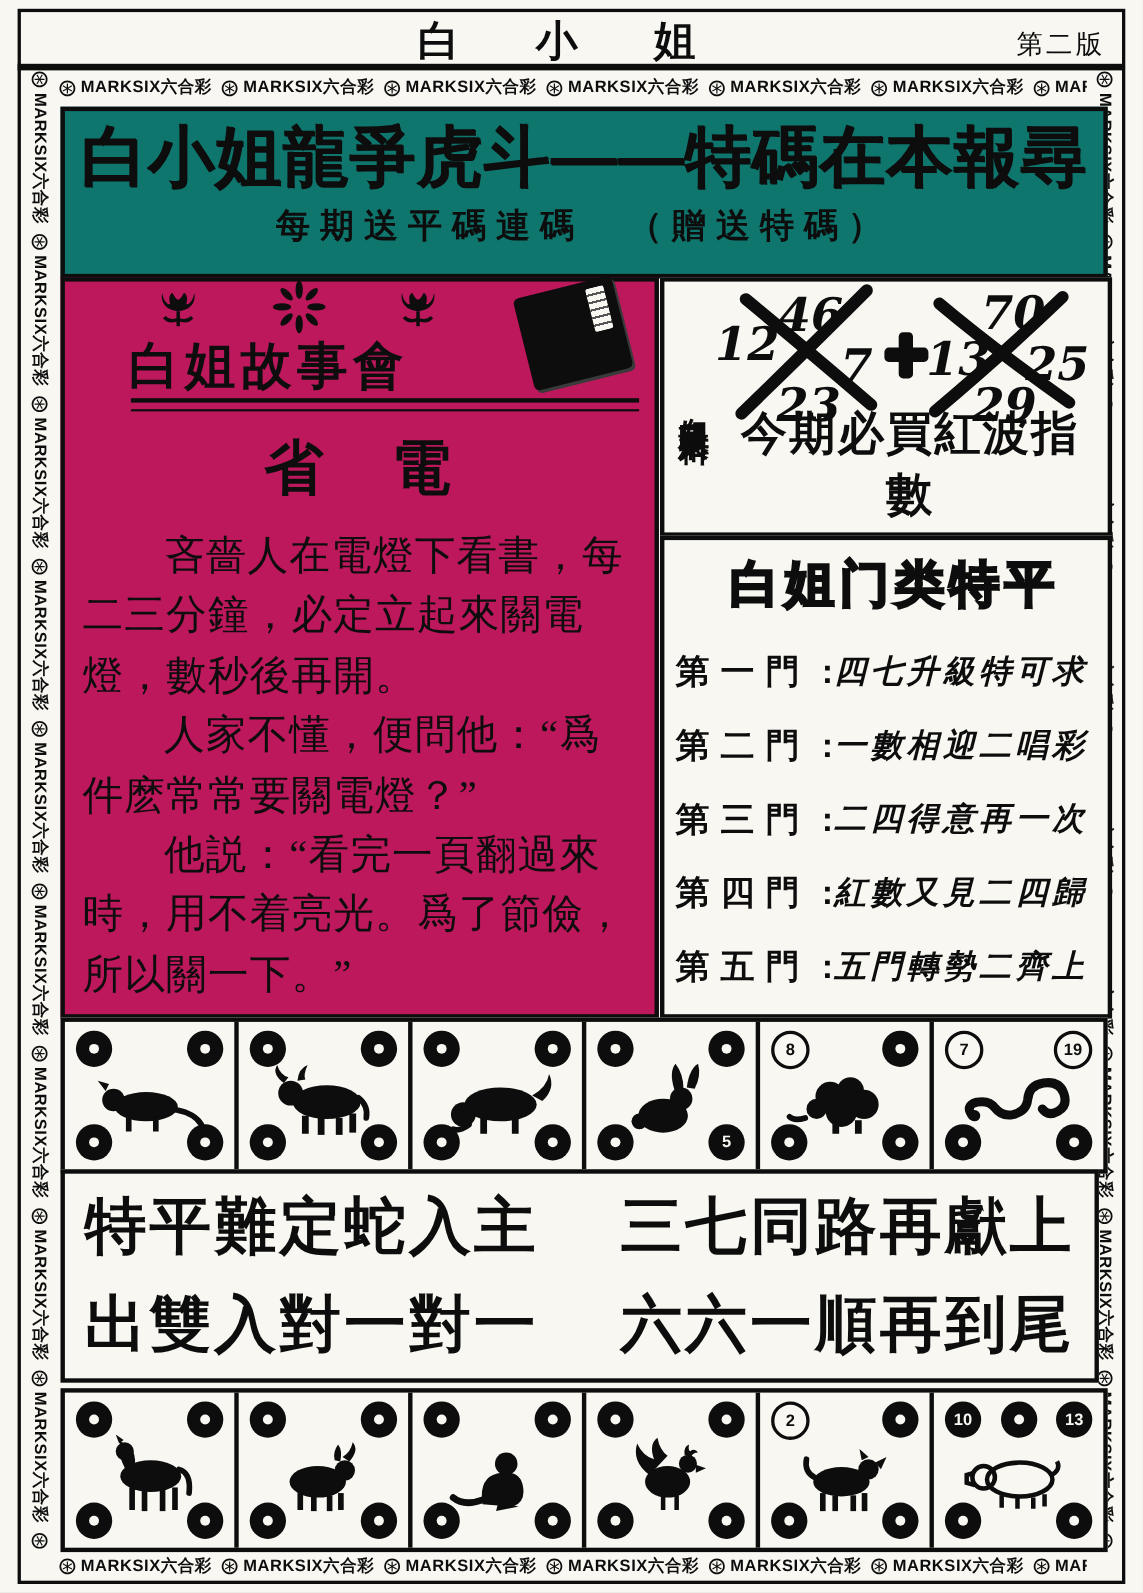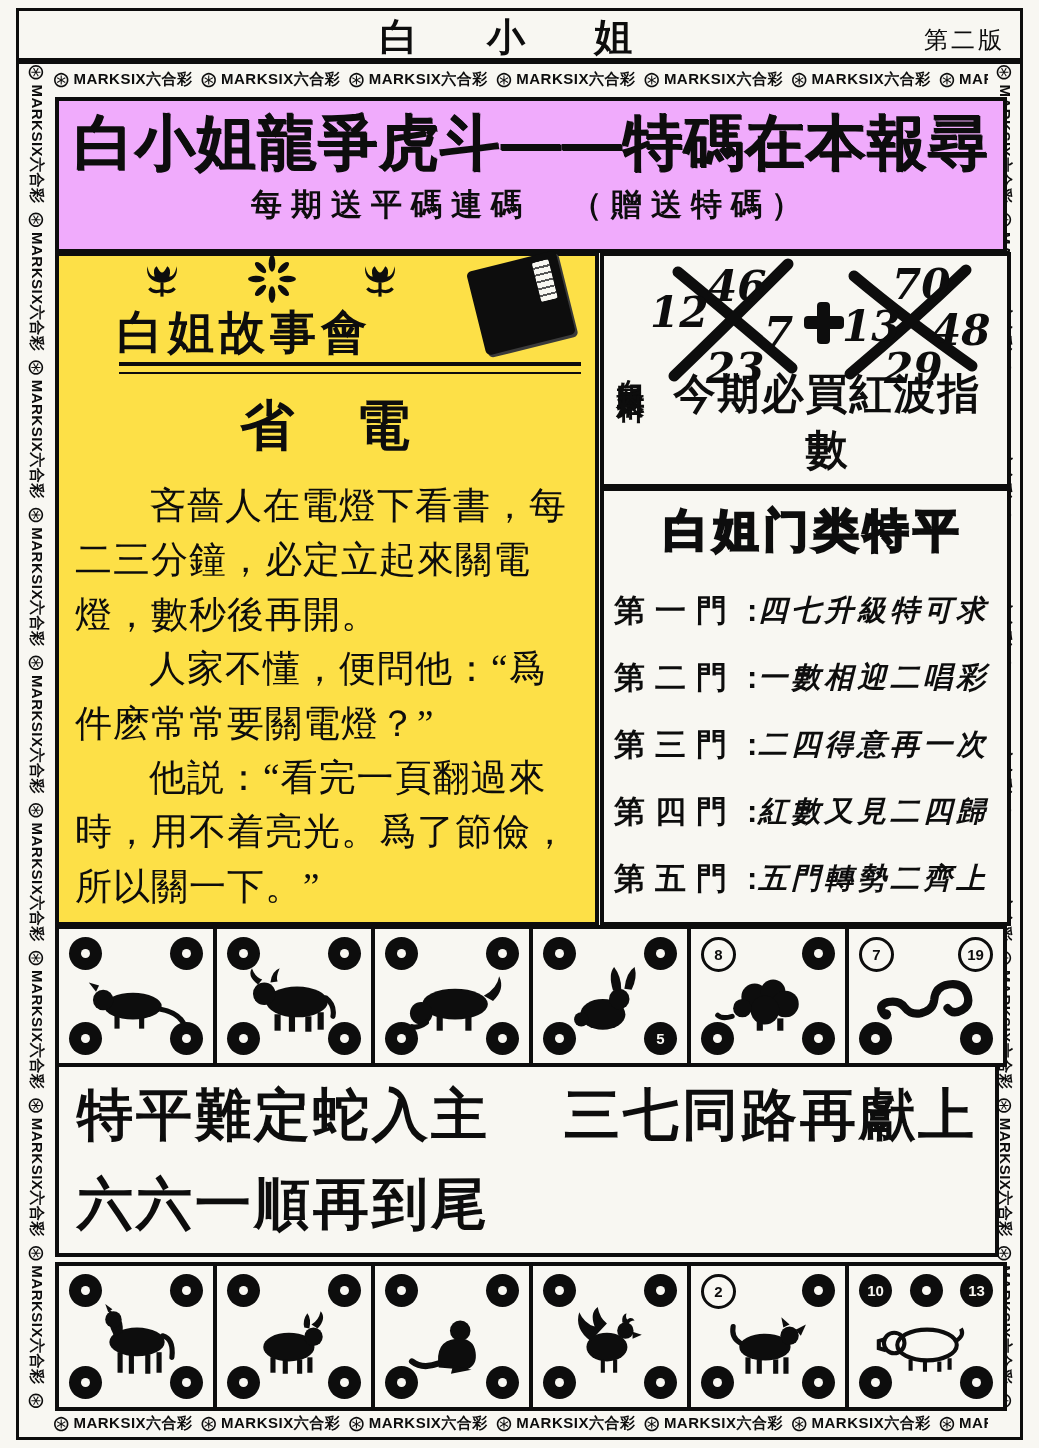--- a/index.html
+++ b/index.html
@@ -15,26 +15,26 @@
   .hstrip{position:absolute;left:52px;width:936px;height:27px;overflow:hidden;display:flex;align-items:center;}
   .hstrip.top{top:66px;} .hstrip.bottom{top:1410px;}
   .vstrip{position:absolute;width:1345px;height:31px;transform-origin:0 0;transform:rotate(90deg);
           overflow:hidden;display:flex;align-items:center;}
   .vstrip.left{left:52px;top:63px;} .vstrip.right{left:1020px;top:63px;}
   .bunit{display:inline-flex;align-items:center;white-space:nowrap;margin-right:7px;}
   .bflower{font-size:22px;margin-right:3px;line-height:1;}
   .btext{font-size:15px;font-weight:bold;letter-spacing:0.5px;}
   
   .headline-box{position:absolute;left:55px;top:97px;width:944px;height:148px;border:4px solid #0d0d0d;
-                text-align:center;background:#f0abfc;}
+                text-align:center;background:#0f766e;}
   .headline{margin-top:10px;font-size:60px;font-weight:900;letter-spacing:1px;line-height:1.05;
             text-shadow:1px 1px 0 #0d0d0d;}
   .subhead{margin-top:10px;font-size:31px;font-weight:bold;letter-spacing:9px;}
   
-  .story-box{position:absolute;left:55px;top:252px;width:536px;height:666px;border:4px solid #0d0d0d;background:#fde047;}
+  .story-box{position:absolute;left:55px;top:252px;width:536px;height:666px;border:4px solid #0d0d0d;background:#be185d;}
   .story-head{position:relative;height:112px;}
   .sicon{position:absolute;width:42px;height:42px;}
   .sicon svg{width:100%;height:100%;fill:#0d0d0d;}
   .tulip1{left:82px;top:6px;} .cluster{left:188px;top:-2px;width:50px;height:50px;} .tulip2{left:300px;top:6px;}
   .story-header{position:absolute;left:58px;top:46px;font-size:46px;font-weight:900;letter-spacing:5px;}
   .story-underline{position:absolute;left:60px;right:14px;top:106px;height:6px;
                    border-top:4px solid #0d0d0d;border-bottom:2px solid #0d0d0d;}
   .book{position:absolute;right:28px;top:4px;width:92px;height:86px;background:#0d0d0d;border-radius:5px;
         transform:rotate(-14deg);box-shadow:2px 3px 0 #3a3a3a;}
   .book-label{position:absolute;right:9px;top:7px;width:17px;height:40px;background:#f8f7f2;border-radius:2px;
@@ -305,21 +305,21 @@
           <rect x="200" y="60" width="40" height="13" rx="4"></rect>
           <rect x="213" y="46" width="13" height="42" rx="4"></rect>
         </g>
     </svg>
     <span class="cnum n12">12</span>
     <span class="cnum n46">46</span>
     <span class="cnum n7">7</span>
     <span class="cnum n23">23</span>
     <span class="cnum n13">13</span>
     <span class="cnum n47">70</span>
-    <span class="cnum n39">48</span>
+    <span class="cnum n39">25</span>
     <span class="cnum n29">29</span>
     <div class="red-slogan">今期必買紅波指數</div>
   </div>
 
   <div class="gates-box">
     <div class="gates-header">白姐门类特平</div>
     <div class="gates-lines">
         <div class="gline">
           <span class="glabel">第一門</span>
           <span class="gcolon">:</span>
@@ -482,20 +482,21 @@
         </div>
       </div>
     </div>
 
   <div class="slogan-box">
     <div class="sline">
       <span>特平難定蛇入主</span>
       <span>三七同路再獻上</span>
     </div>
     <div class="sline">
+      <span>出雙入對一對一</span>
       <span>六六一順再到尾</span>
     </div>
   </div>
 
   <div class="zrow zrow2">
       <div class="zcell">
         <div class="zart"><svg viewBox="0 0 110 78">
             <ellipse cx="56" cy="37" rx="27" ry="14"></ellipse>
             <path d="M34,32 q-8,-15 -5,-26 l9,5 q5,7 4,16 z"></path>
             <circle cx="33" cy="15" r="8"></circle>

